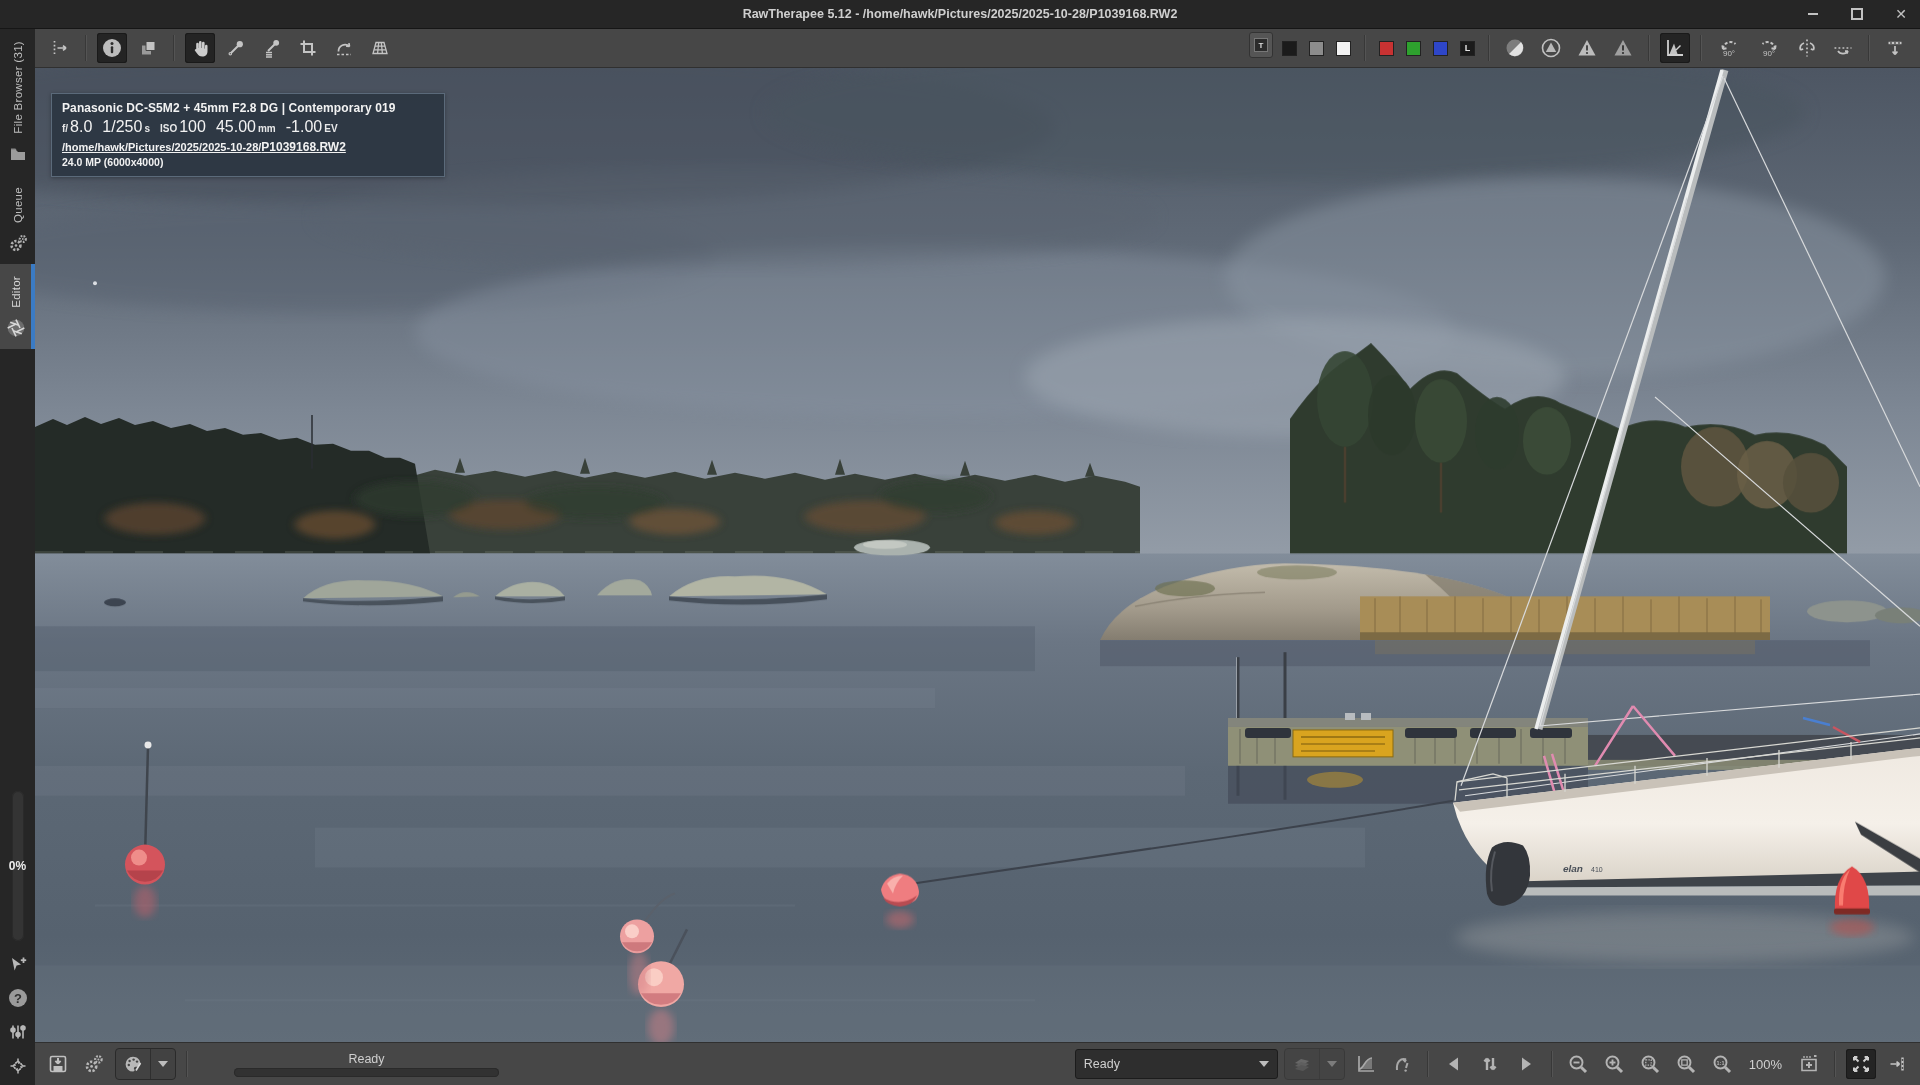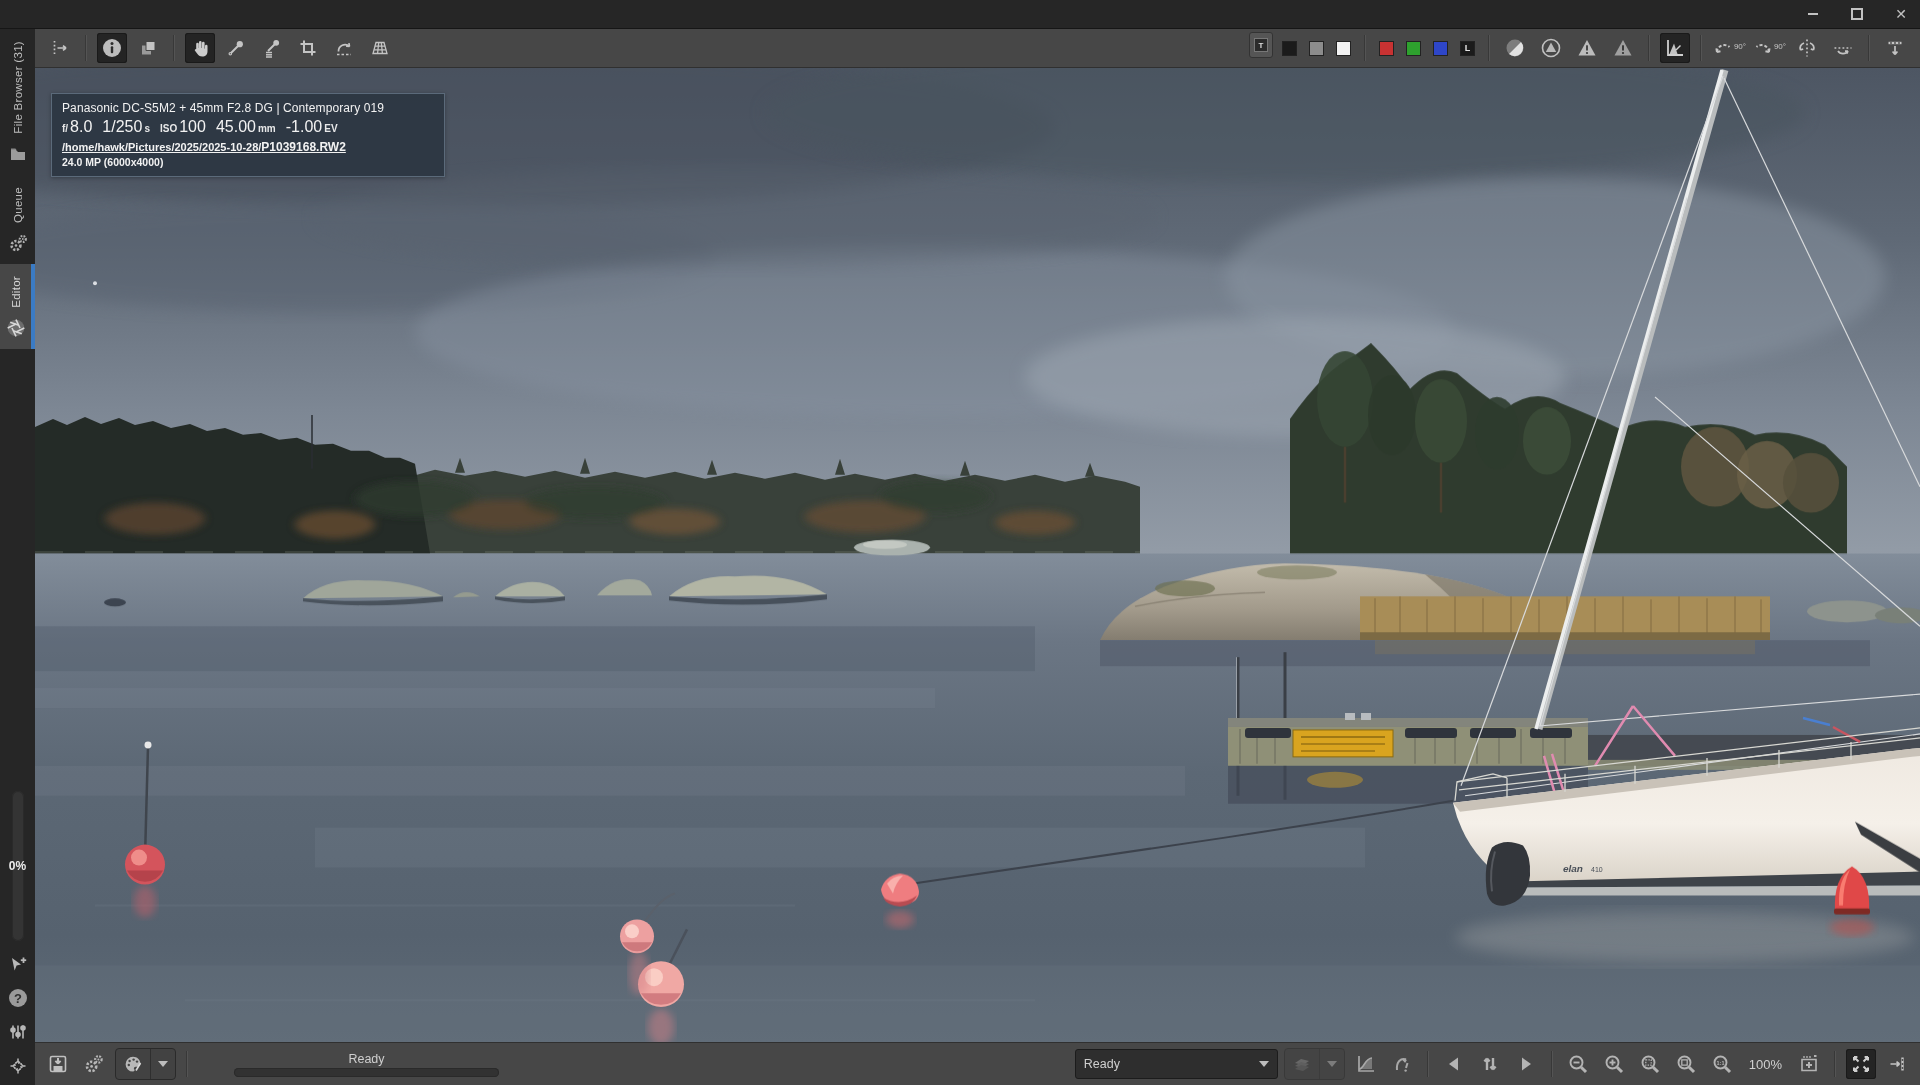--- a/index.html
+++ b/index.html
@@ -35,28 +35,28 @@
   .tbtn.pressed{background:#242424;box-shadow:inset 0 0 0 1px #1a1a1a;}
   .sep{width:1px;height:26px;background:#383838;border-right:1px solid #545454;margin:0 4px;}
   .swatch{width:13px;height:13px;border:1px solid #222;margin:0 3px;}
   .sw-black{background:#1b1b1b;} .sw-gray{background:#8c8c8c;} .sw-white{background:#f2f2f2;}
   .sw-red{background:#c83232;} .sw-green{background:#2ea12e;} .sw-blue{background:#2e46c8;}
   .sw-l{background:#1b1b1b;color:#e6e6e6;font-size:9px;font-weight:bold;display:flex;align-items:center;justify-content:center;}
   .theme-btn{width:22px;height:24px;background:#555;border:1px solid #333;border-radius:3px;display:flex;
     align-items:center;justify-content:center;margin-top:-6px;}
   .theme-inner{width:12px;height:12px;background:#2b2b2b;border:1px solid #777;color:#ddd;font-size:8px;font-weight:bold;
     display:flex;align-items:center;justify-content:center;}
-  .rot-wrap{display:flex;flex-direction:row;align-items:center;justify-content:center;width:34px;}
+  .rot-wrap{display:flex;flex-direction:column;align-items:center;justify-content:center;width:34px;}
   .rot-label{font-size:8px;color:#c4c4c4;margin-top:-4px;}
   
   .canvas{flex:1;position:relative;background:#3a3a3a;min-height:0;}
   .scene{position:absolute;inset:0;width:100%;height:100%;display:block;}
   .info-overlay{position:absolute;left:16px;top:25px;width:372px;background:rgba(42,52,64,.88);
     border:1px solid rgba(130,148,168,.55);padding:7px 10px 8px 10px;color:#f2f2f2;box-shadow:0 1px 4px rgba(0,0,0,.3);}
-  .io-line1{font-size:12px;font-weight:normal;letter-spacing:.1px;}
+  .io-line1{font-size:12px;font-weight:bold;letter-spacing:.1px;}
   .io-line2{margin-top:3px;font-size:11px;font-weight:bold;display:flex;align-items:baseline;gap:2px;flex-wrap:nowrap;}
   .io-big{font-size:16px;font-weight:normal;}
   .io-small{font-size:10px;font-weight:bold;opacity:.95;}
   .io-gap{width:6px;}
   .io-line3{margin-top:4px;font-size:11px;font-weight:bold;text-decoration:underline;}
   .io-line3 .io-file{font-size:12px;}
   .io-line4{margin-top:2px;font-size:10.5px;font-weight:bold;}
   
   .statusbar{height:42px;flex:0 0 42px;background:#474747;border-top:1px solid #303030;
     display:flex;align-items:center;padding:0 8px;gap:6px;}
@@ -75,20 +75,21 @@
   .zoom-label{color:#cfcfcf;font-size:13px;margin:0 6px;}
   svg.ic{display:block;}
   .ic *{vector-effect:non-scaling-stroke;}
 </style>
 </head>
 <body>
 
 <div class="app">
 
   <div class="titlebar">
+    <div class="title-text">RawTherapee 5.12 - /home/hawk/Pictures/2025/2025-10-28/P1039168.RW2</div>
     <div class="win-controls">
       <div class="winbtn">
           <span class="glyph-min"></span>
         </div>
       <div class="winbtn">
           <span class="glyph-max"></span>
         </div>
       <div class="winbtn">
           <span class="glyph-close">✕</span>
         </div>

